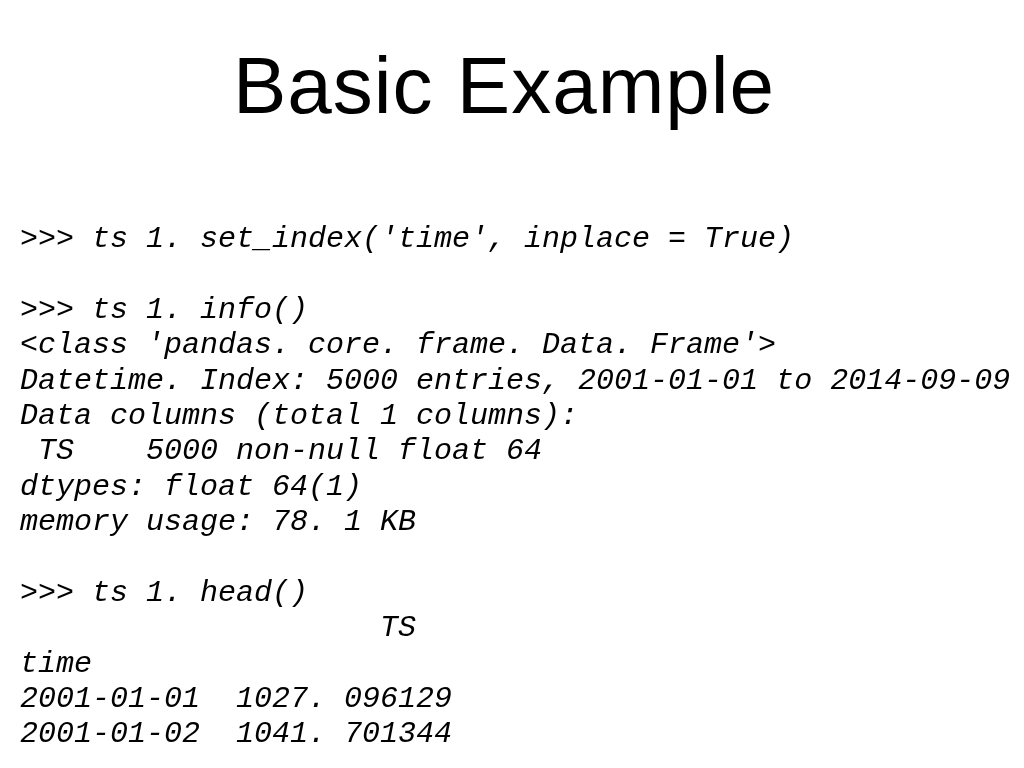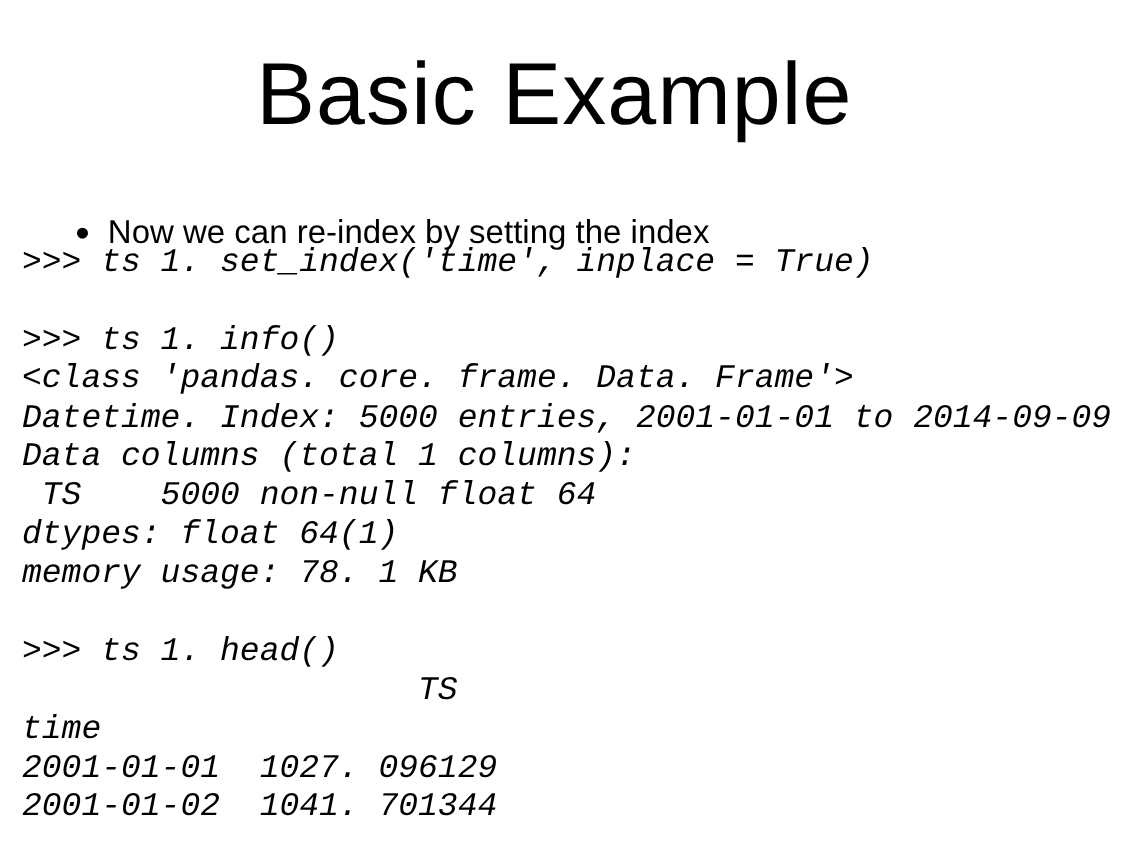--- a/index.html
+++ b/index.html
@@ -58,24 +58,20 @@
     font-style: italic;
   }
 </style>
 </head>
 <body>
 
 <div class="slide">
 
   <div class="title">Basic Example</div>
 
-  <div class="bullet-row">
-    <div class="bullet-dot"></div>
-    <div class="bullet-text">Now we can re-index by setting the index</div>
-  </div>
 
   <div class="code-block">&gt;&gt;&gt; ts 1. set_index('time', inplace = True)
 
 &gt;&gt;&gt; ts 1. info()
 &lt;class 'pandas. core. frame. Data. Frame'&gt;
 Datetime. Index: 5000 entries, 2001-01-01 to 2014-09-09
 Data columns (total 1 columns):
  TS    5000 non-null float 64
 dtypes: float 64(1)
 memory usage: 78. 1 KB

